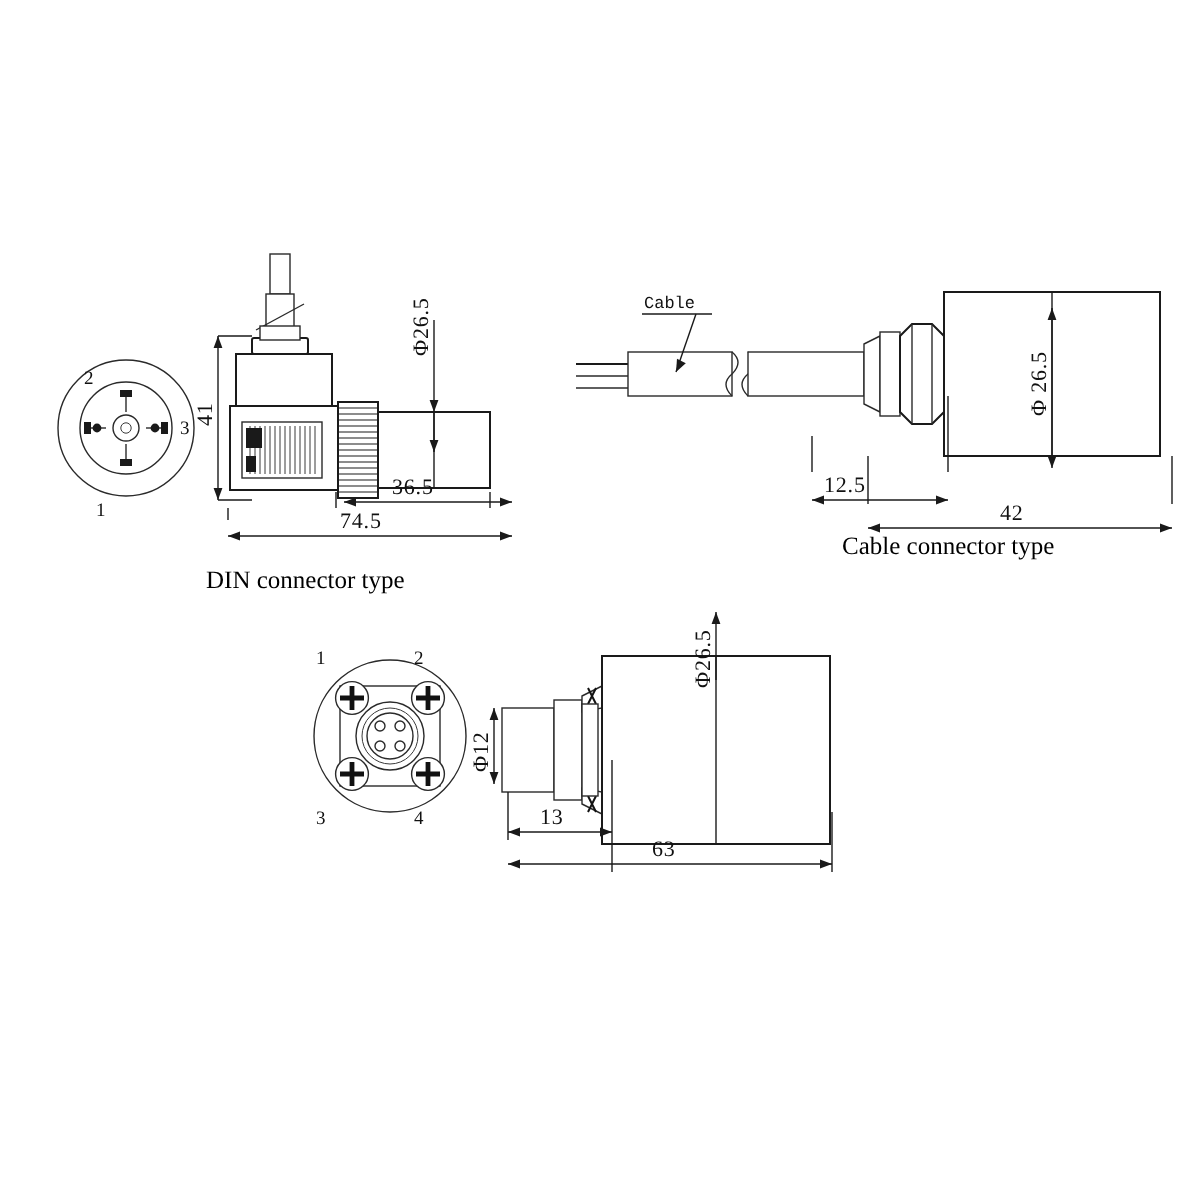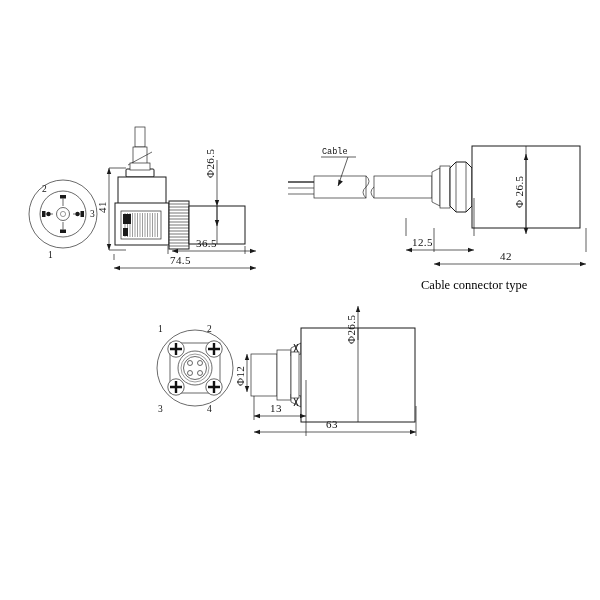--- a/index.html
+++ b/index.html
@@ -180,20 +180,21 @@
     <path d="M146 18 l-6 -2.2 l0 4.4 z" class="solid"></path>
     <text x="60" y="14" class="dimtext">74.5</text>
   </svg>
 
   <svg width="200" height="140" style="left:108px; top:150px;">
     <path d="M6 104 L6 110" class="ln-dim"></path>
     <path d="M137 96 L137 104" class="ln-dim"></path>
     <path d="M60 96 L60 104" class="ln-dim"></path>
   </svg>
 
+  <div class="caption" style="position:absolute; left:103px; top:283px;">DIN connector type</div>
 
   <svg width="300" height="145" style="left:288px; top:138px;">
 
     <path d="M0 44 L26 44" class="ln-thin"></path>
     <path d="M0 50 L26 50" class="ln-thin"></path>
     <path d="M0 56 L26 56" class="ln-thin"></path>
     <path d="M0 44 L26 44" class="ln"></path>
 
     <rect x="26" y="38" width="52" height="22" class="fill-w-thin"></rect>
 
@@ -242,21 +243,21 @@
     <text x="72" y="16" class="dimtext">42</text>
   </svg>
 
   <svg width="220" height="100" style="left:400px; top:180px;">
     <path d="M6 38 L6 56" class="ln-dim"></path>
     <path d="M74 18 L74 56" class="ln-dim"></path>
     <path d="M34 48 L34 72" class="ln-dim"></path>
     <path d="M186 48 L186 72" class="ln-dim"></path>
   </svg>
 
-  <div class="caption" style="position:absolute; left:421px; top:278px;">Cable connector type</div>
+  <div class="caption" style="position:absolute; left:421px; top:266px;">Cable connector type</div>
 
   <svg width="120" height="115" style="left:143px; top:315px;">
     <circle cx="52" cy="53" r="38" class="fill-w-thin"></circle>
     <rect x="27" y="28" width="50" height="50" class="ln-thin"></rect>
 
     <g>
       <circle cx="33" cy="34" r="8.2" class="fill-w-thin"></circle>
       <path d="M27 34 L39 34 M33 28 L33 40" stroke="#111" stroke-width="2.4"></path>
       <circle cx="71" cy="34" r="8.2" class="fill-w-thin"></circle>
       <path d="M65 34 L77 34 M71 28 L71 40" stroke="#111" stroke-width="2.4"></path>

